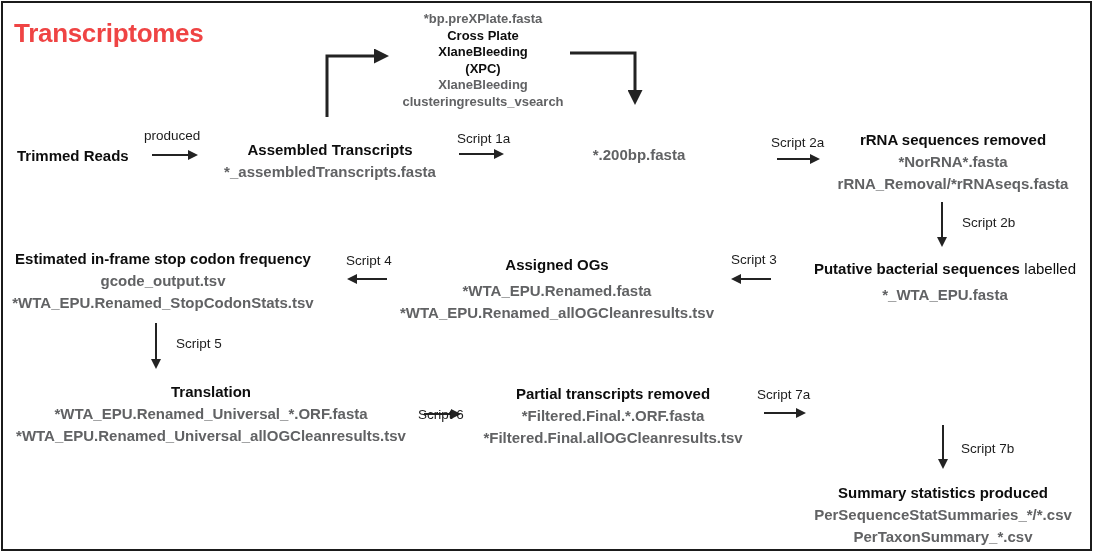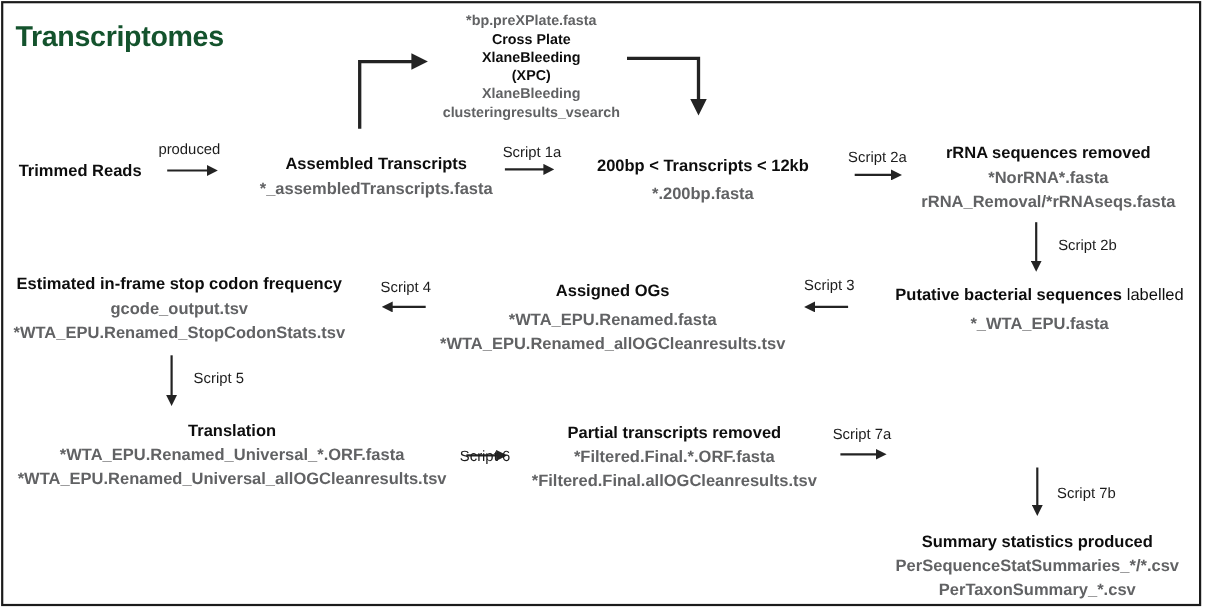--- a/index.html
+++ b/index.html
@@ -12,21 +12,21 @@
     border:2px solid #1b1b1b;pointer-events:none;
   }
   .n{position:absolute;transform:translateX(-50%);text-align:center;white-space:nowrap;}
   .nl{position:absolute;white-space:nowrap;}
   .t{font-weight:700;font-size:15px;line-height:22px;color:#0d0d0d;}
   .f{font-weight:700;font-size:15px;line-height:22px;color:#616264;}
   .gap4{margin-top:4px;}
   .xpc .t{font-size:13px;line-height:16.5px;}
   .xpc .f{font-size:13px;line-height:16.5px;}
   .lbl{position:absolute;font-size:13.5px;line-height:15px;color:#1c1c1c;white-space:nowrap;}
-  .pagetitle{font-weight:700;font-size:26px;letter-spacing:-0.3px;color:#14532d;line-height:30px;}
+  .pagetitle{font-weight:700;font-size:26px;letter-spacing:-0.3px;color:#ef4444;line-height:30px;}
   svg#arrows{position:absolute;left:0;top:0;}
 </style>
 </head>
 <body>
 
 <div id="canvas">
 
   <svg id="arrows" width="1100" height="556" viewBox="0 0 1100 556">
     <defs>
       <marker id="ah" viewBox="0 0 10 10" refX="2" refY="5" markerWidth="5" markerHeight="5" orient="auto">
@@ -46,36 +46,35 @@
     <line x1="943" y1="425" x2="943" y2="461" stroke="#232323" stroke-width="2" marker-end="url(#ah)"></line>
 
     <path d="M327,117 L327,56 L377,56" fill="none" stroke="#232323" stroke-width="3" marker-end="url(#ah)"></path>
     <path d="M570,53 L635,53 L635,93" fill="none" stroke="#232323" stroke-width="3" marker-end="url(#ah)"></path>
   </svg>
 
   <div class="nl pagetitle" style="left:14px;top:18px;">Transcriptomes</div>
 
   <div class="nl t" style="left:17px;top:145px;">Trimmed Reads</div>
 
-  <div class="n" style="left:330px;top:139px;margin-left:12px;">
+  <div class="n" style="left:330px;top:139px;">
     <div class="t">Assembled Transcripts</div>
     <div class="f">*_assembledTranscripts.fasta</div>
   </div>
 
   <div class="n xpc" style="left:483px;top:11px;">
     <div class="f">*bp.preXPlate.fasta</div>
     <div class="t">Cross Plate</div>
     <div class="t">XlaneBleeding</div>
     <div class="t">(XPC)</div>
     <div class="f">XlaneBleeding</div>
     <div class="f">clusteringresults_vsearch</div>
   </div>
 
   <div class="n" style="left:639px;top:140px;">
-    <div class="t">200bp &lt; Transcripts &lt; 12kb</div>
     <div class="f gap4">*.200bp.fasta</div>
   </div>
 
   <div class="n" style="left:953px;top:129px;">
     <div class="t">rRNA sequences removed</div>
     <div class="f">*NorRNA*.fasta</div>
     <div class="f">rRNA_Removal/*rRNAseqs.fasta</div>
   </div>
 
   <div class="n" style="left:945px;top:258px;">

